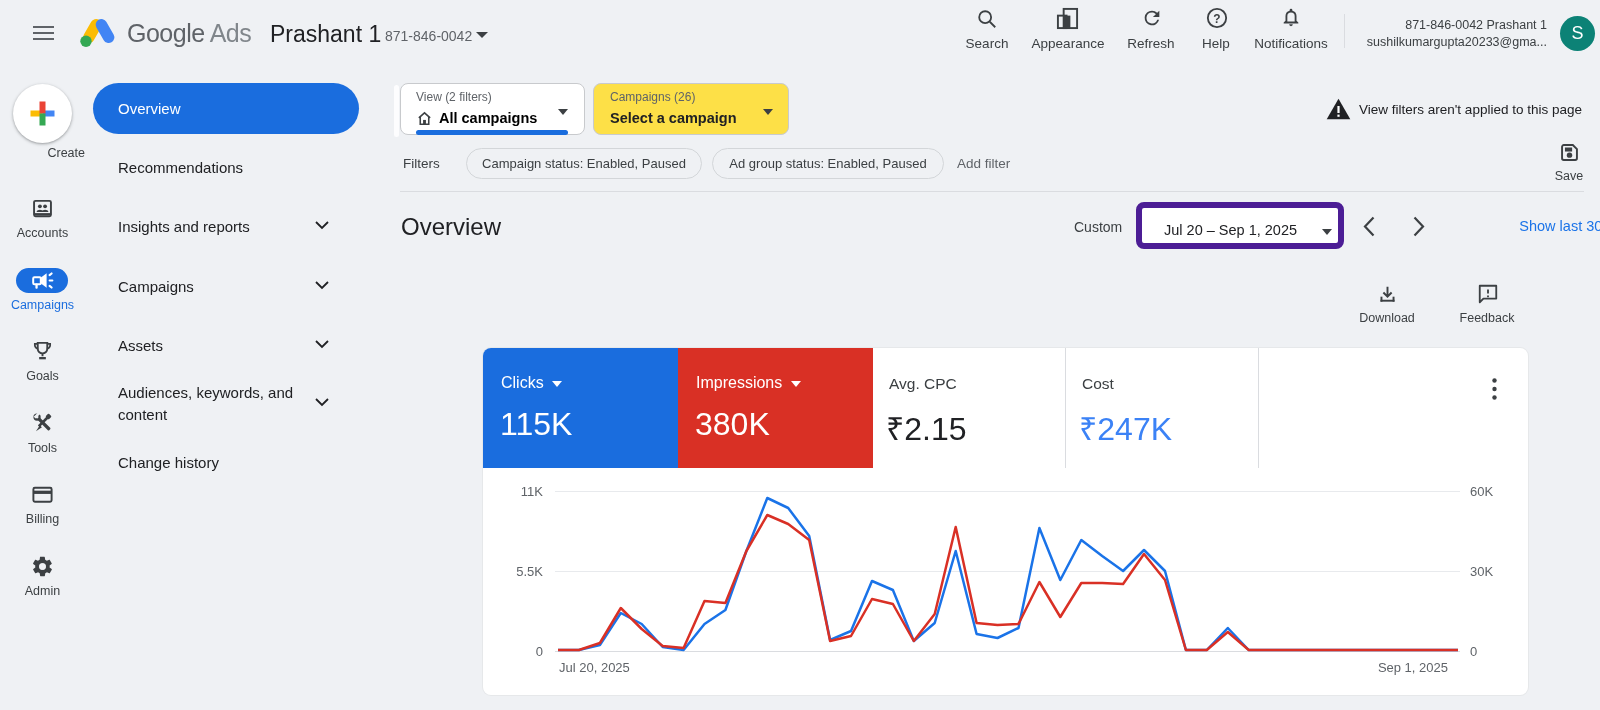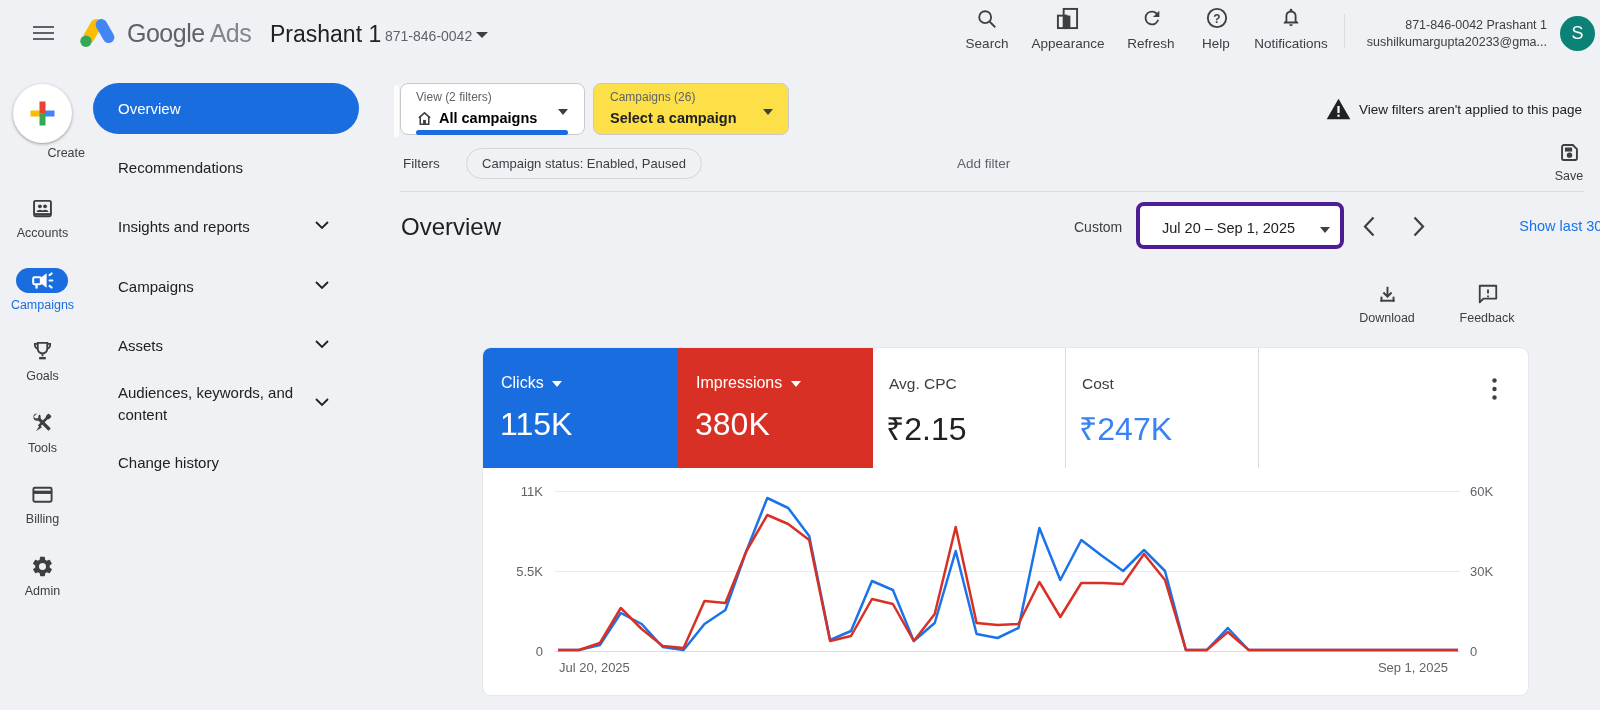--- a/index.html
+++ b/index.html
@@ -191,33 +191,34 @@
 
   <svg class="abs" style="left:926px;top:30px;" width="25" height="22" viewBox="0 0 25 22" fill="#202124">
       <path d="M12.5 0.8 L24.3 21.2 H0.7 Z"></path>
       <rect x="11.4" y="8" width="2.2" height="7" fill="#fff"></rect>
       <rect x="11.4" y="16.6" width="2.2" height="2.2" fill="#fff"></rect>
     </svg>
   <div class="abs" style="left:959px;top:34px;font-size:13.5px;color:#202124;">View filters aren't applied to this page</div>
 
   <div class="abs dk" style="left:3px;top:88px;font-size:13.5px;">Filters</div>
   <div class="abs dk" style="left:66px;top:80px;width:236px;height:31px;border:1px solid #d3d6d9;border-radius:16px;font-size:13px;font-weight:500;text-align:center;line-height:29px;">Campaign status: Enabled, Paused</div>
+  <div class="abs dk" style="left:312px;top:80px;width:232px;height:31px;border:1px solid #d3d6d9;border-radius:16px;font-size:13px;font-weight:500;text-align:center;line-height:29px;">Ad group status: Enabled, Paused</div>
   <div class="abs gray" style="left:557px;top:88px;font-size:13.5px;">Add filter</div>
   <svg class="abs" style="left:1159px;top:74px;" width="21" height="21" viewBox="0 0 24 24">
     <path d="M5.5 3.5h10.3l4.7 4.7v10.3a2 2 0 0 1-2 2H5.5a2 2 0 0 1-2-2v-13a2 2 0 0 1 2-2z" fill="none" stroke="#3c4043" stroke-width="2.2"></path>
     <rect x="6.8" y="6.3" width="8.2" height="4.6" fill="#3c4043"></rect>
     <circle cx="12" cy="15" r="3.1" fill="#3c4043"></circle>
   </svg>
   <div class="abs dk" style="left:1139px;top:101px;width:60px;text-align:center;font-size:12.5px;">Save</div>
 
   <div class="abs" style="left:0;top:123px;width:1184px;height:1px;background:#dadce0;"></div>
 
   <div class="abs" style="left:1px;top:145px;font-size:24px;color:#202124;">Overview</div>
   <div class="abs dk" style="left:674px;top:151px;font-size:14px;">Custom</div>
-  <div class="abs" style="left:736px;top:134px;width:208px;height:47px;background:#fff;border:4px solid #4c1d95;border-radius:8px;">
+  <div class="abs" style="left:736px;top:134px;width:208px;height:47px;background:#fff;border:6px solid #4c1d95;border-radius:8px;">
     <div class="abs" style="left:22px;top:14px;font-size:14.5px;font-weight:500;color:#202124;">Jul 20 – Sep 1, 2025</div>
     <div class="abs" style="left:180px;top:21px;width:0;height:0;border-left:5.5px solid transparent;border-right:5.5px solid transparent;border-top:6px solid #3c4043;"></div>
   </div>
   <svg class="abs" style="left:963px;top:148px;" width="12" height="21" viewBox="0 0 12 21" fill="none" stroke="#3c4043" stroke-width="2.2">
       <path d="M10.5 1.5 L2 10.5 L10.5 19.5"></path>
     </svg>
   <svg class="abs" style="left:1013px;top:148px;" width="12" height="21" viewBox="0 0 12 21" fill="none" stroke="#3c4043" stroke-width="2.2">
       <path d="M1.5 1.5 L10 10.5 L1.5 19.5"></path>
     </svg>
   <div class="abs" style="left:1114px;top:150px;width:123px;text-align:right;font-size:14.5px;font-weight:500;color:#1a73e8;">Show last 30 days</div>

